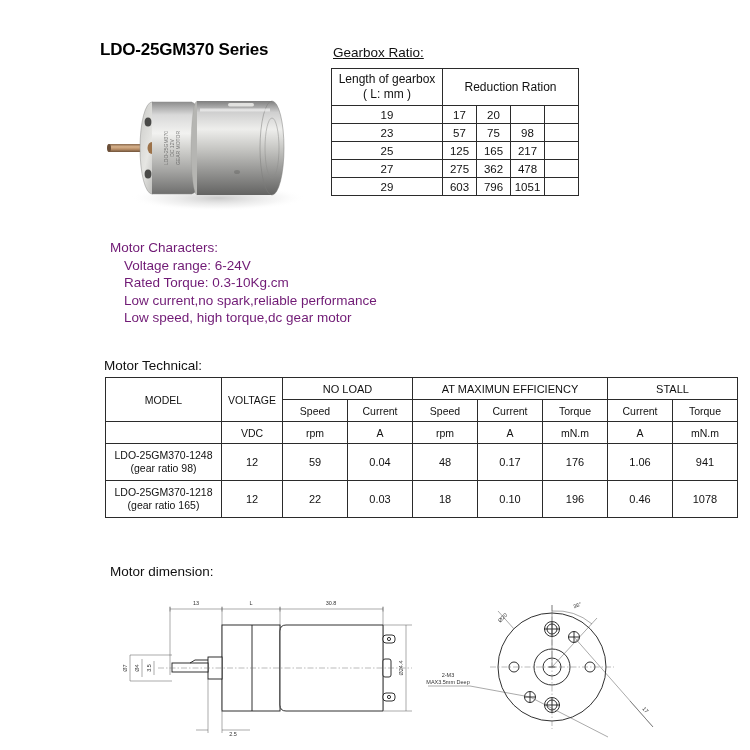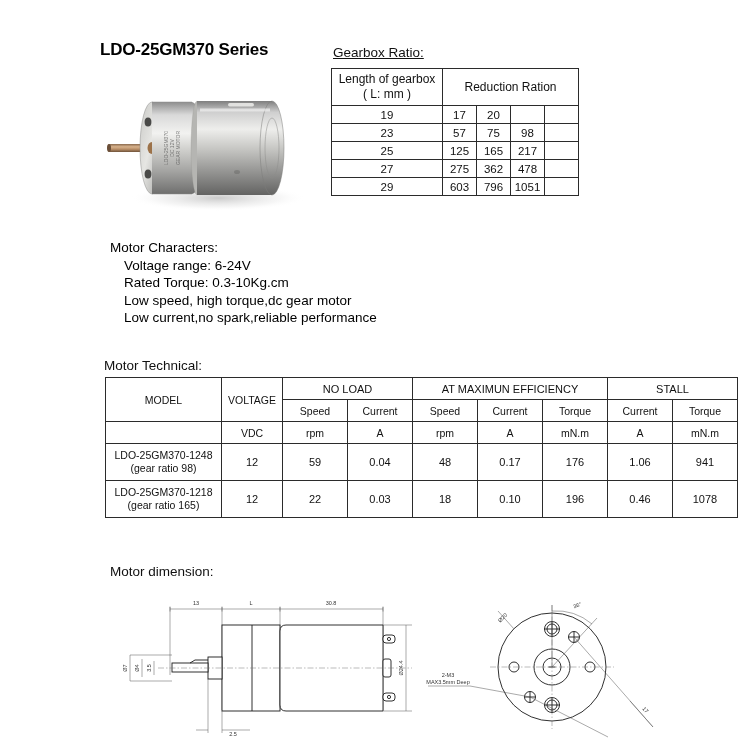--- a/index.html
+++ b/index.html
@@ -40,21 +40,21 @@
   }
   #gearbox-ratio-label { left: 333px; top: 45px; text-decoration: underline; }
   #motor-technical-label { left: 104px; top: 358px; }
   #motor-dimension-label { left: 110px; top: 564px; }
 
   
   #motor-characters {
     left: 110px; top: 239px;
     font-size: 13.5px;
     line-height: 17.6px;
-    color: #000000;
+    color: #701a75;
     white-space: nowrap;
   }
   #motor-characters .indent { padding-left: 14px; }
 
   
   #gearbox-table {
     left: 331px; top: 68px;
     border-collapse: collapse;
     font-size: 11.5px;
     color: #111;
@@ -249,22 +249,22 @@
       <td class="gb-c3">1051</td>
       <td class="gb-c4"></td>
     </tr>
   </tbody>
 </table>
 
 <div class="abs" id="motor-characters">
   <div>Motor Characters:</div>
   <div class="indent">Voltage range: 6-24V</div>
   <div class="indent">Rated Torque: 0.3-10Kg.cm</div>
+  <div class="indent">Low current,no spark,reliable performance</div>
   <div class="indent">Low speed, high torque,dc gear motor</div>
-  <div class="indent">Low current,no spark,reliable performance</div>
 </div>
 
 <div class="abs section-label" id="motor-technical-label">Motor Technical:</div>
 
 <table class="abs" id="tech-table">
   <tbody>
     <tr>
       <td class="model-col" rowspan="2">MODEL</td>
       <td class="v-col" rowspan="2">VOLTAGE</td>
       <td class="grouphdr" colspan="2">NO LOAD</td>

